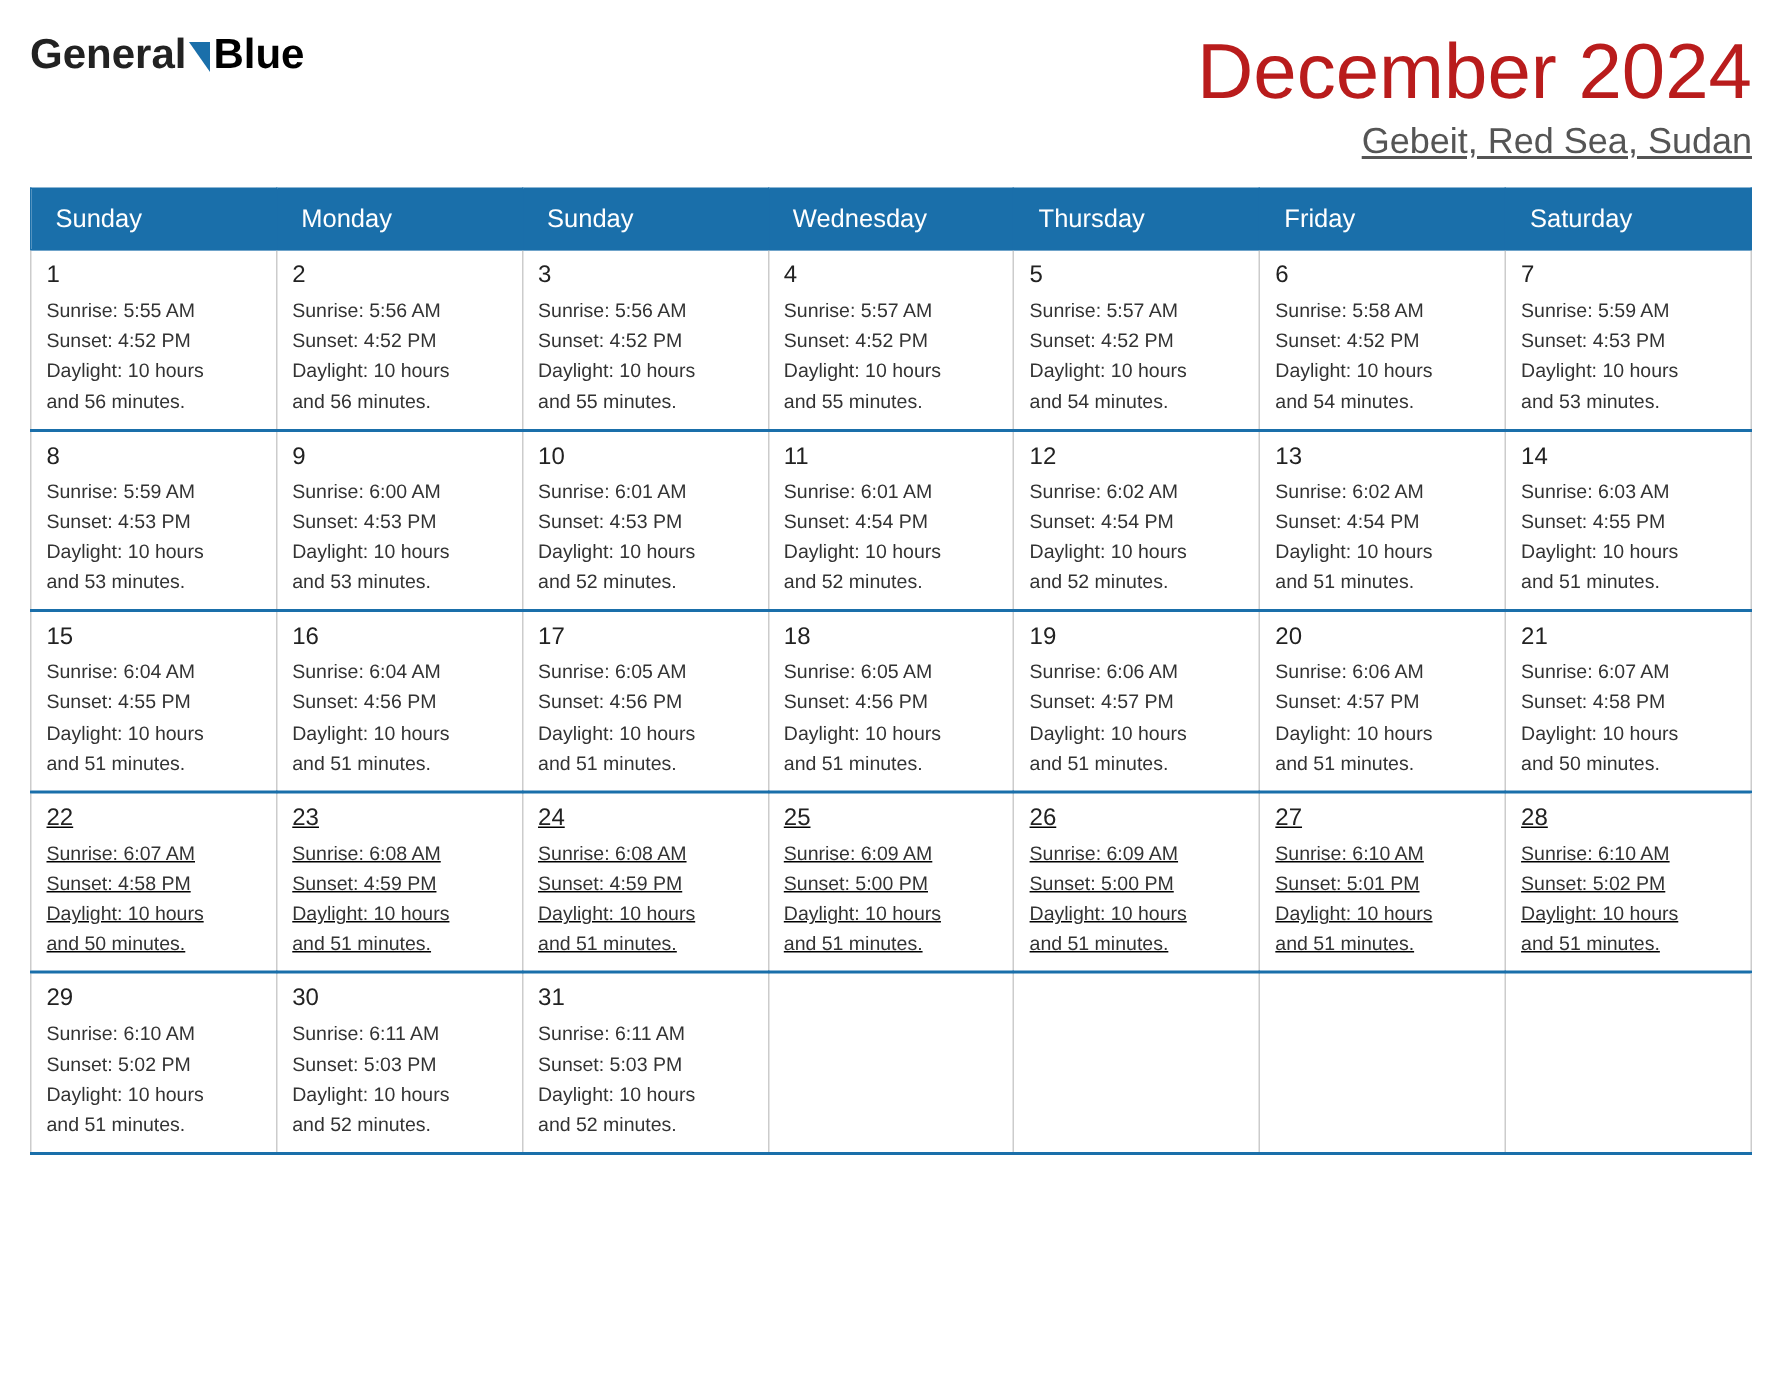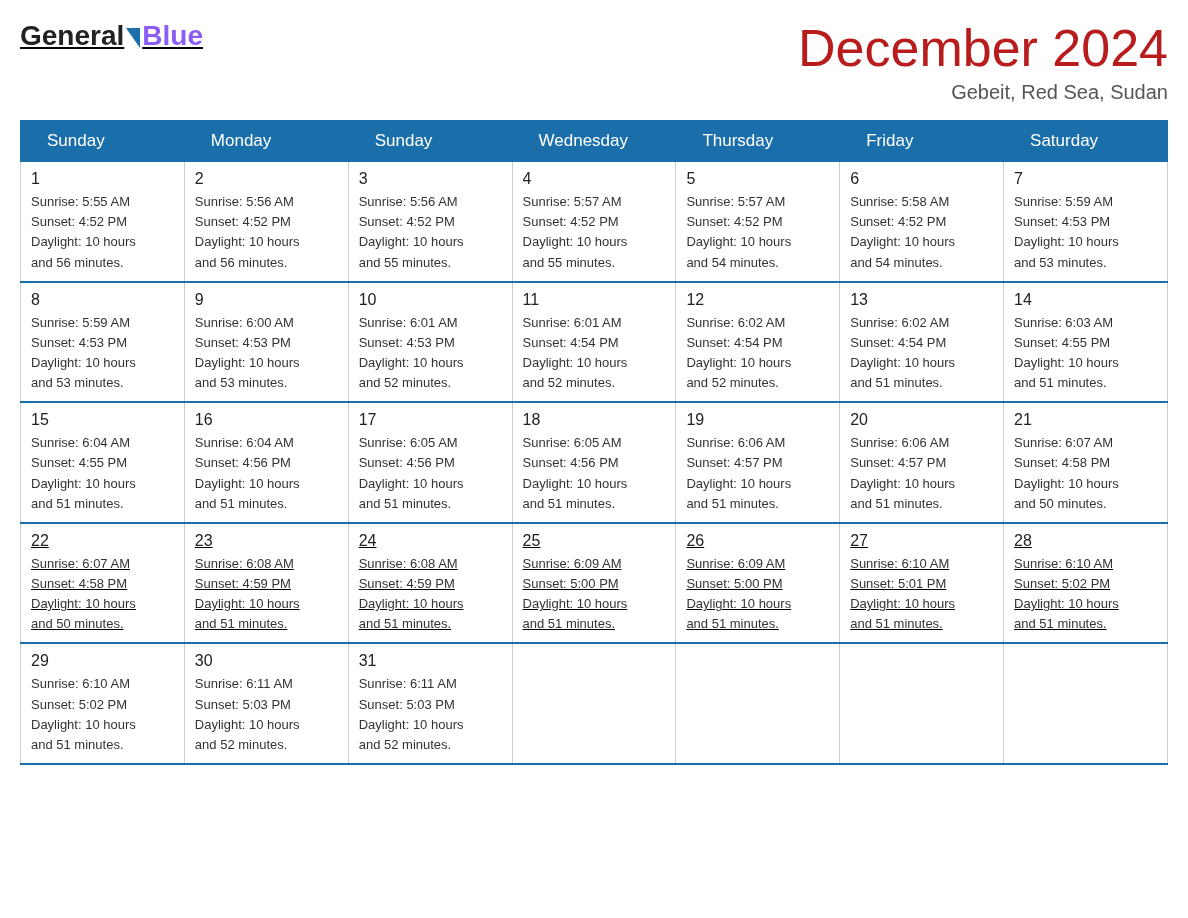--- a/index.html
+++ b/index.html
@@ -13,21 +13,20 @@
     .header {
       display: flex;
       justify-content: space-between;
       align-items: flex-start;
       margin-bottom: 16px;
     }
     .logo {
       display: flex;
       flex-direction: column;
       align-items: flex-start;
-      text-decoration: underline;
     }
     .logo-text {
       display: flex;
       align-items: center;
       font-size: 28px;
       font-weight: bold;
       color: #222;
     }
     .logo-general { color: #222; }
     .logo-arrow {
@@ -36,49 +35,50 @@
       height: 0;
       border-left: 14px solid transparent;
       border-right: 0px solid transparent;
       border-top: 20px solid #1a6faa;
       margin: 0 2px;
       vertical-align: middle;
       position: relative;
       top: 2px;
     }
     .logo-blue {
-      color: #8b5cf6;
+      color: #000000;
       font-size: 28px;
       font-weight: bold;
     }
     .title-section {
       text-align: right;
     }
     .month-year {
       font-size: 52px;
       font-weight: normal;
       color: #b91c1c;
       line-height: 1.1;
     }
     .location {
-      font-size: 20px;
+      font-size: 24px;
       color: #555;
       margin-top: 4px;
+      text-decoration: underline;
     }
     .calendar {
       width: 100%;
       border-collapse: collapse;
       border: 1px solid #aaa;
     }
     .calendar th {
       background-color: #1a6faa;
       color: #fff;
       font-size: 17px;
       font-weight: normal;
-      padding: 10px 26px;
+      padding: 10px 16px;
       text-align: left;
       border: 1px solid #1a6faa;
     }
     .calendar td {
       vertical-align: top;
       border: 1px solid #ccc;
       padding: 8px 10px;
       font-size: 13px;
       color: #333;
       width: calc(100% / 7);

